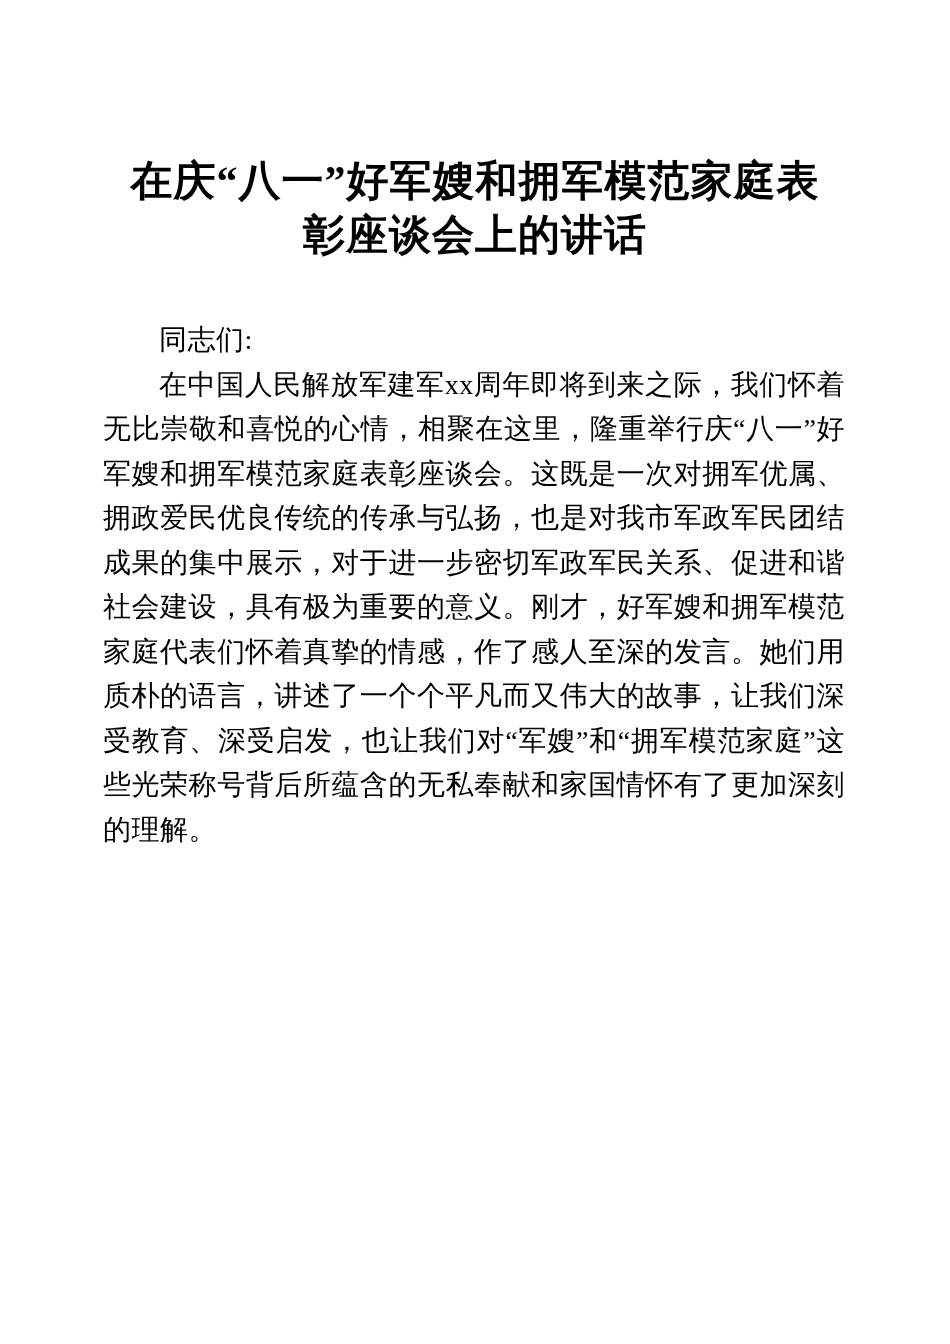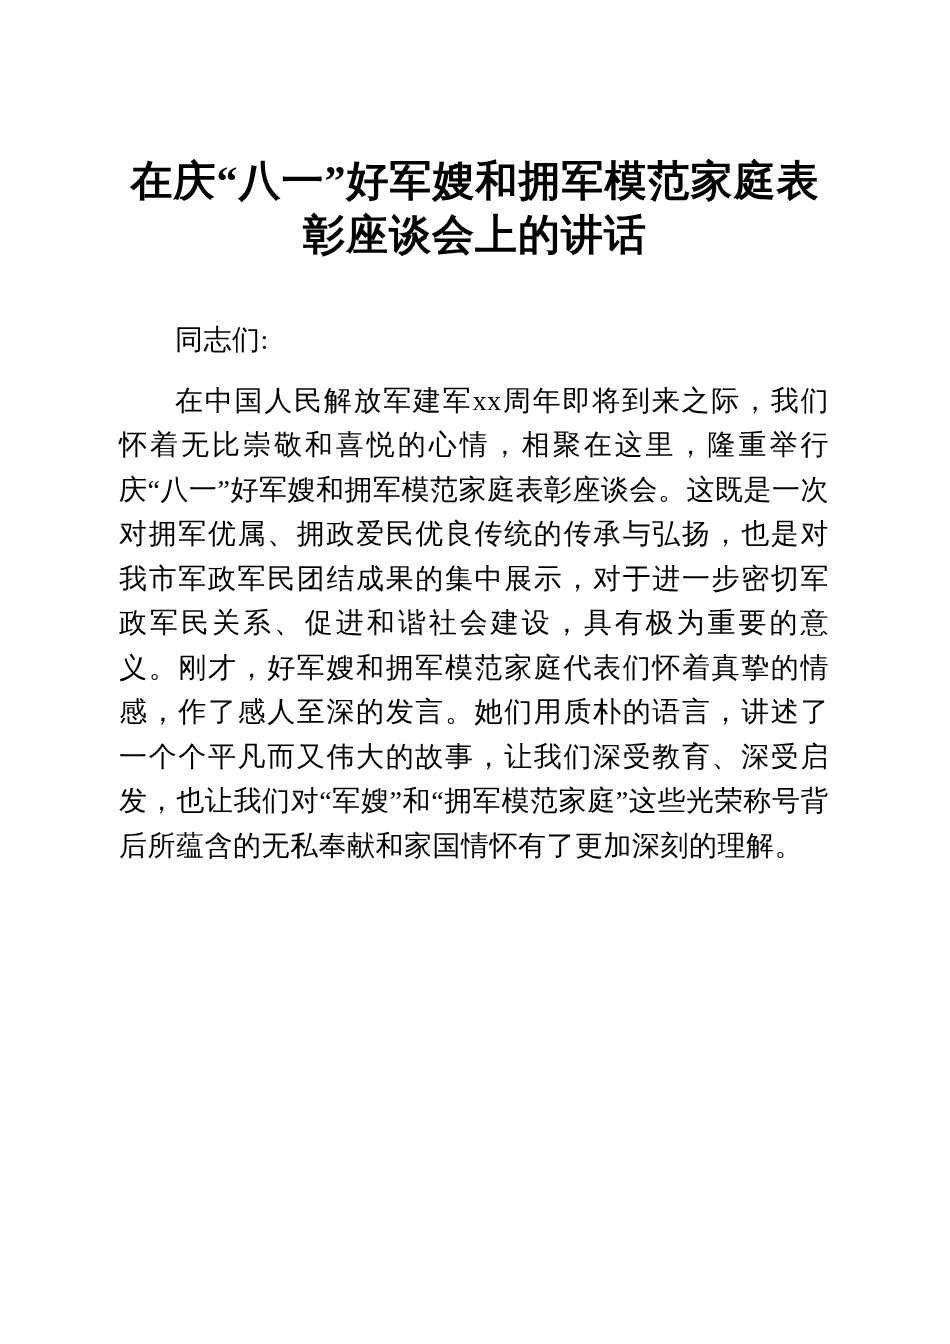--- a/index.html
+++ b/index.html
@@ -25,21 +25,21 @@
     font-weight: 700;
     text-align: center;
     letter-spacing: 1px;
     font-family: "Liberation Serif", serif;
   }
   .doc-body {
     margin-top: 56px;
     padding: 0 105px 0 103px;
   }
   .para {
-    margin: 16px;
+    margin: 0;
     font-size: 28px;
     line-height: 44.5px;
     text-align: justify;
     text-indent: 2em;
     letter-spacing: 0.5px;
     font-family: "Liberation Serif", serif;
     color: #000000;
   }
 </style>
 </head>

